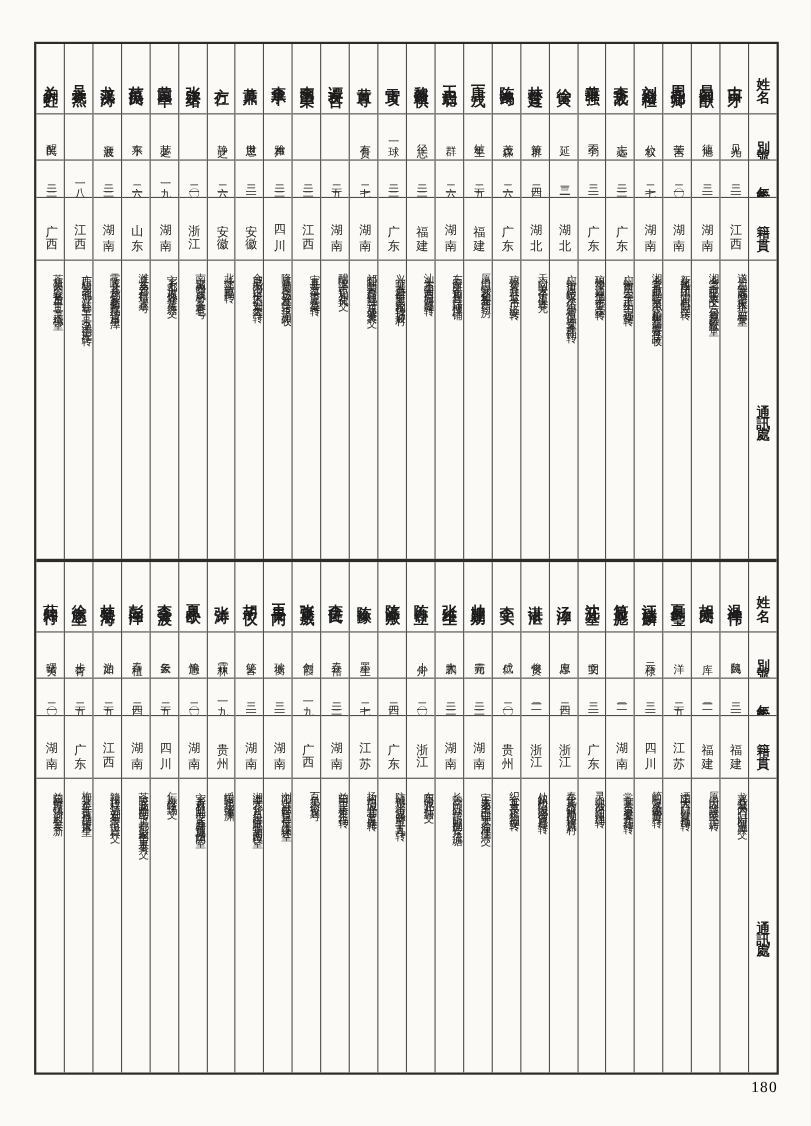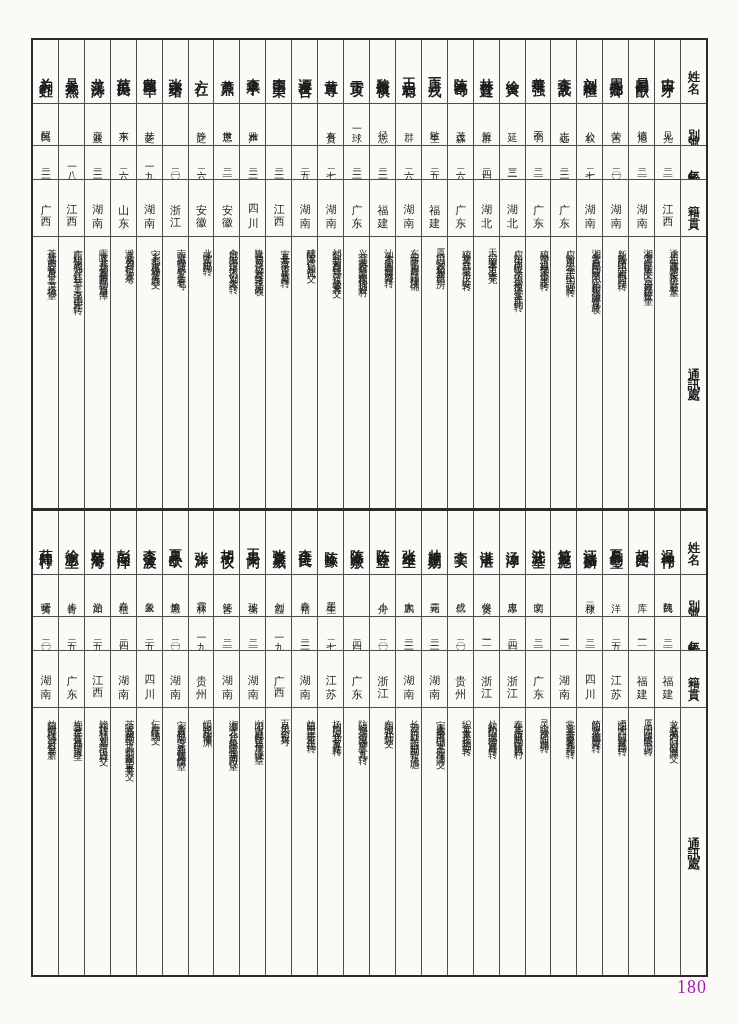--- a/index.html
+++ b/index.html
@@ -23,21 +23,21 @@
   .t-age{font-size:10px;letter-spacing:2px}
   .t-origin{font-size:11px;letter-spacing:13px}
   .c-addr{flex:1;display:block;writing-mode:vertical-rl;text-orientation:upright;font-size:9.5px;line-height:10.5px;letter-spacing:3px;padding:4px 1px 2px 0;overflow:hidden}
   .c-addrh{flex:1;display:flex;align-items:center;justify-content:center}
   .hdr .v{font-weight:700}
   .h-name{font-size:12.5px;letter-spacing:12px}
   .h-alias{font-size:12px;letter-spacing:6px}
   .h-age{font-size:12px;letter-spacing:4px}
   .h-origin{font-size:12px;letter-spacing:12px}
   .h-addr{font-size:12.5px;letter-spacing:10px;writing-mode:vertical-rl;text-orientation:upright;font-weight:700}
-  .page-number{position:absolute;right:30px;bottom:26px;font-size:18px;letter-spacing:1px;color:#a21caf}
+  .page-number{position:absolute;right:30px;bottom:26px;font-size:14px;letter-spacing:1px;color:#000000}
 </style>
 </head>
 <body>
 
 <div class="page">
   <div class="frame">
 
     <div class="band band-top" id="band-top">
       <div class="col hdr">
         <div class="cell c-name">

